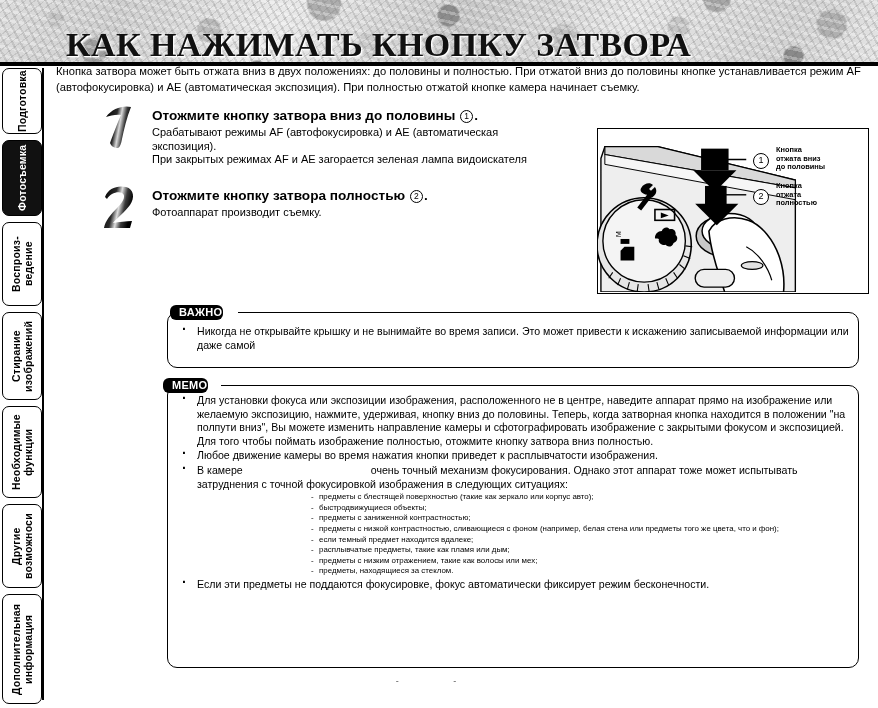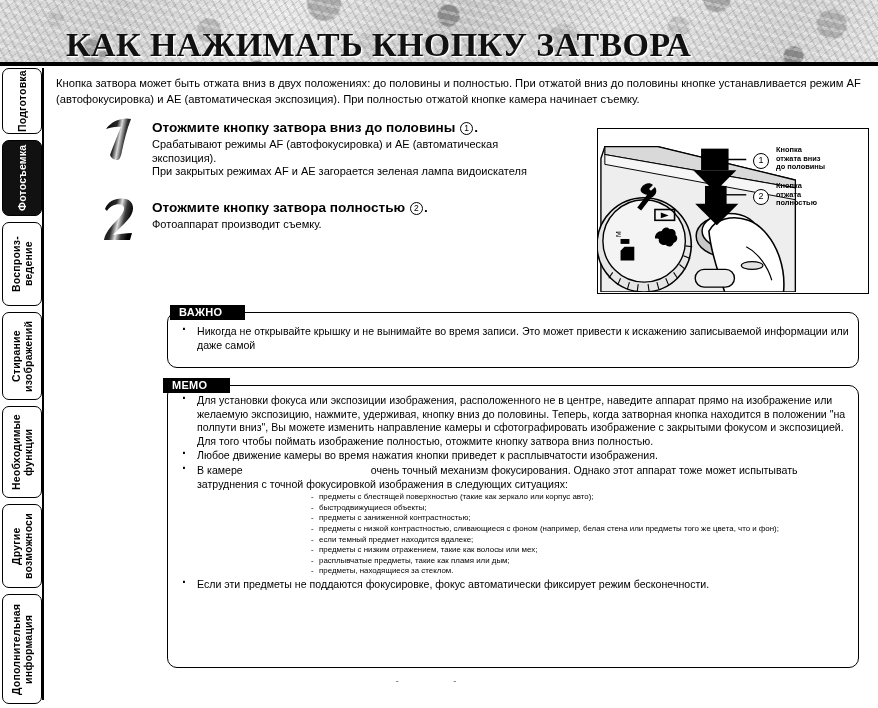--- a/index.html
+++ b/index.html
@@ -89,21 +89,21 @@
     text-align:center;
     color:#000;
     letter-spacing:.2px;
   }
   .tab.active .tab-label{color:#fff;}
   .sidebar-spine{
     position:absolute;left:42px;top:68px;width:2px;height:632px;background:#000;
   }
 
   
-  .content{position:absolute;left:56px;top:76px;width:812px;}
+  .content{position:absolute;left:56px;top:64px;width:812px;}
 
   .intro{
     font-size:11.2px;line-height:15.5px;color:#000;
     width:810px;
     font-weight:500;
   }
 
   
   .step{position:relative;margin-top:10px;min-height:56px;}
   .step-num{
@@ -141,23 +141,24 @@
   
   .notebox{
     position:absolute;
     border:1.3px solid #000;border-radius:10px;
     background:#fff;box-sizing:border-box;
   }
   .notelabel{
     position:absolute;
     background:#000;color:#fff;font-weight:bold;
     font-size:11px;line-height:15px;height:15px;
-    padding:0 23px 0 9px;
+    padding:0 1px 0 9px;
     letter-spacing:.3px;
     z-index:4;
+    border-radius:6px;
   }
   .nl-patch{
     position:absolute;background:#fff;height:3px;z-index:3;
   }
   .note-body{
     position:absolute;font-size:10.6px;line-height:13.6px;color:#000;
   }
   ul.blist{margin:0;padding:0;list-style:none;}
   ul.blist > li{
     position:relative;padding-left:22px;margin-bottom:1px;
@@ -358,22 +359,22 @@
     <li>Для установки фокуса или экспозиции изображения, расположенного не в центре, наведите аппарат прямо на изображение или желаемую экспозицию, нажмите, удерживая, кнопку вниз до половины. Теперь, когда затворная кнопка находится в положении "на полпути вниз", Вы можете  изменить направление камеры и сфотографировать изображение с закрытыми фокусом и экспозицией. Для того чтобы поймать изображение полностью, отожмите кнопку затвора вниз полностью.</li>
     <li>Любое движение камеры во время нажатия кнопки приведет к расплывчатости изображения.</li>
     <li>
       <span>В камере</span><span style="display:inline-block;width:128px;"></span><span>очень точный механизм фокусирования. Однако этот аппарат тоже может испытывать затруднения с точной фокусировкой изображения в следующих ситуациях:</span>
       <ul class="sublist" id="situations">
           <li>предметы  с блестящей поверхностью (такие как зеркало или корпус авто);</li>
           <li>быстродвижущиеся объекты;</li>
           <li>предметы с заниженной контрастностью;</li>
           <li>предметы с низкой контрастностью, сливающиеся с фоном (например, белая стена или предметы того же цвета, что и фон);</li>
           <li>если темный предмет находится вдалеке;</li>
+          <li>расплывчатые предметы, такие как пламя или дым;</li>
           <li>предметы с низким отражением, такие как волосы или мех;</li>
-          <li>расплывчатые предметы, такие как пламя или дым;</li>
           <li>предметы, находящиеся за стеклом.</li>
         </ul>
     </li>
     <li>Если эти предметы не поддаются фокусировке, фокус автоматически фиксирует режим бесконечности.</li>
   </ul>
 </div>
 
 <div class="pagefoot">- -</div>
 
 </body></html>

